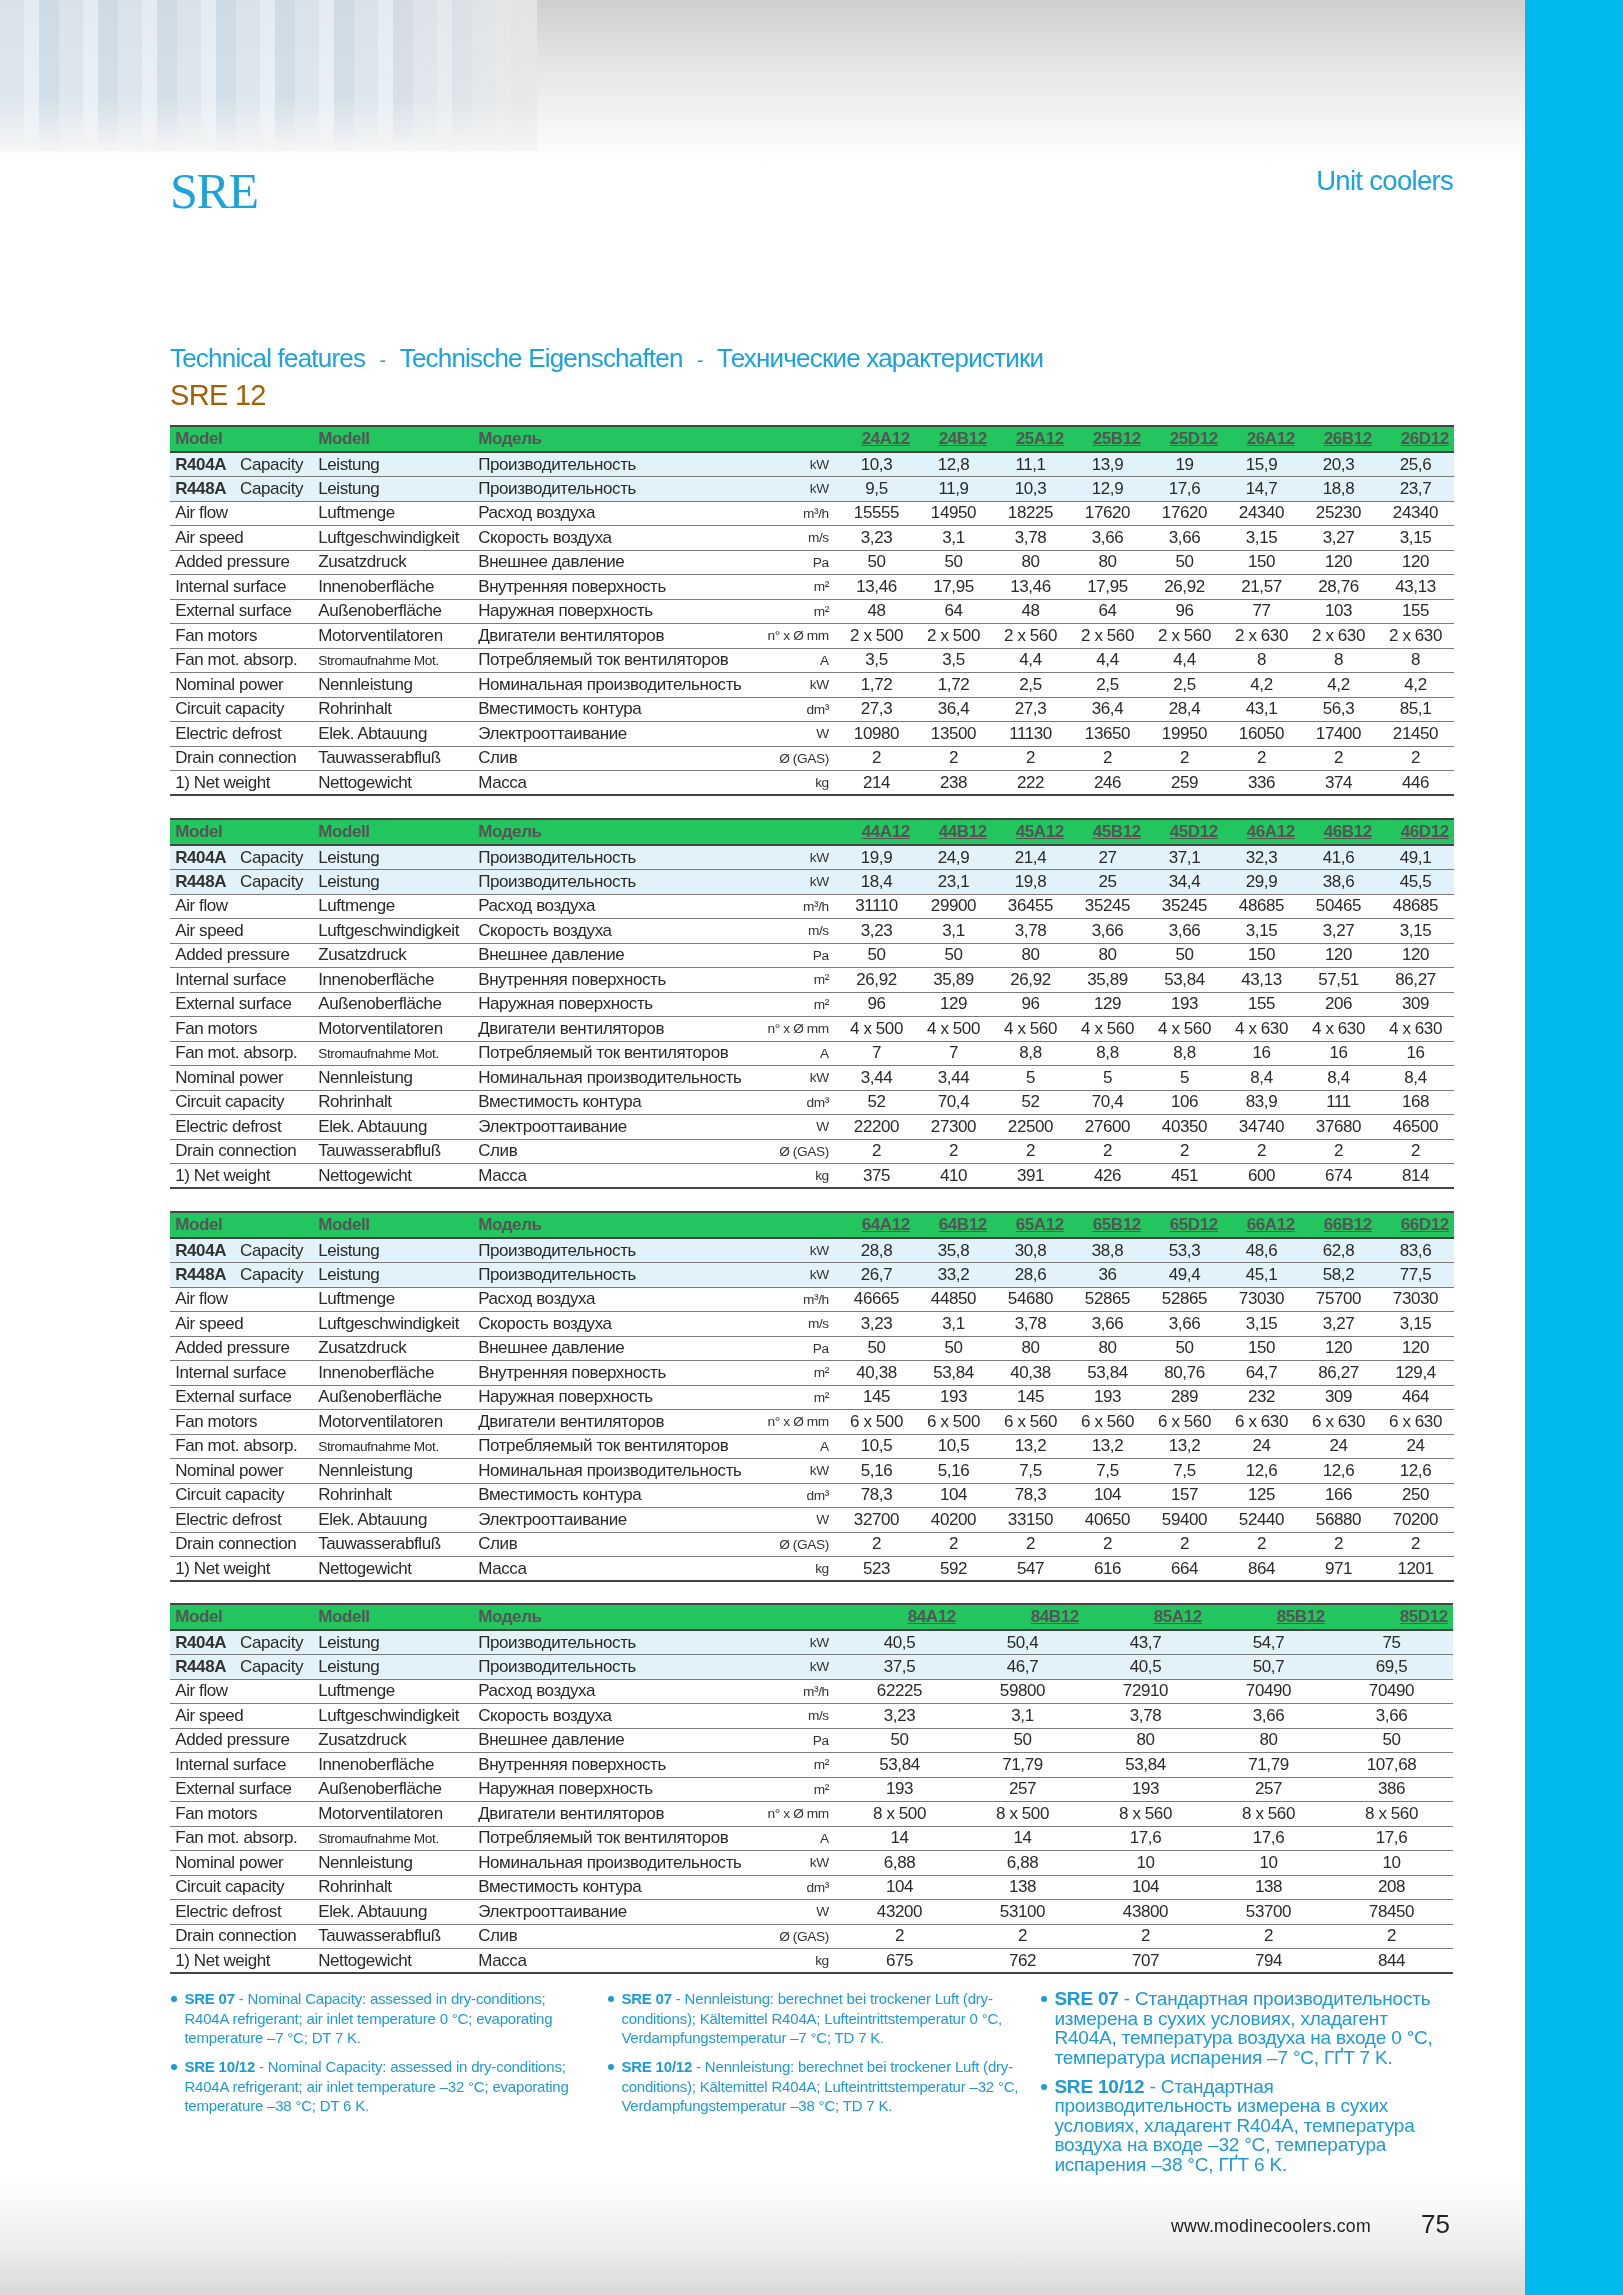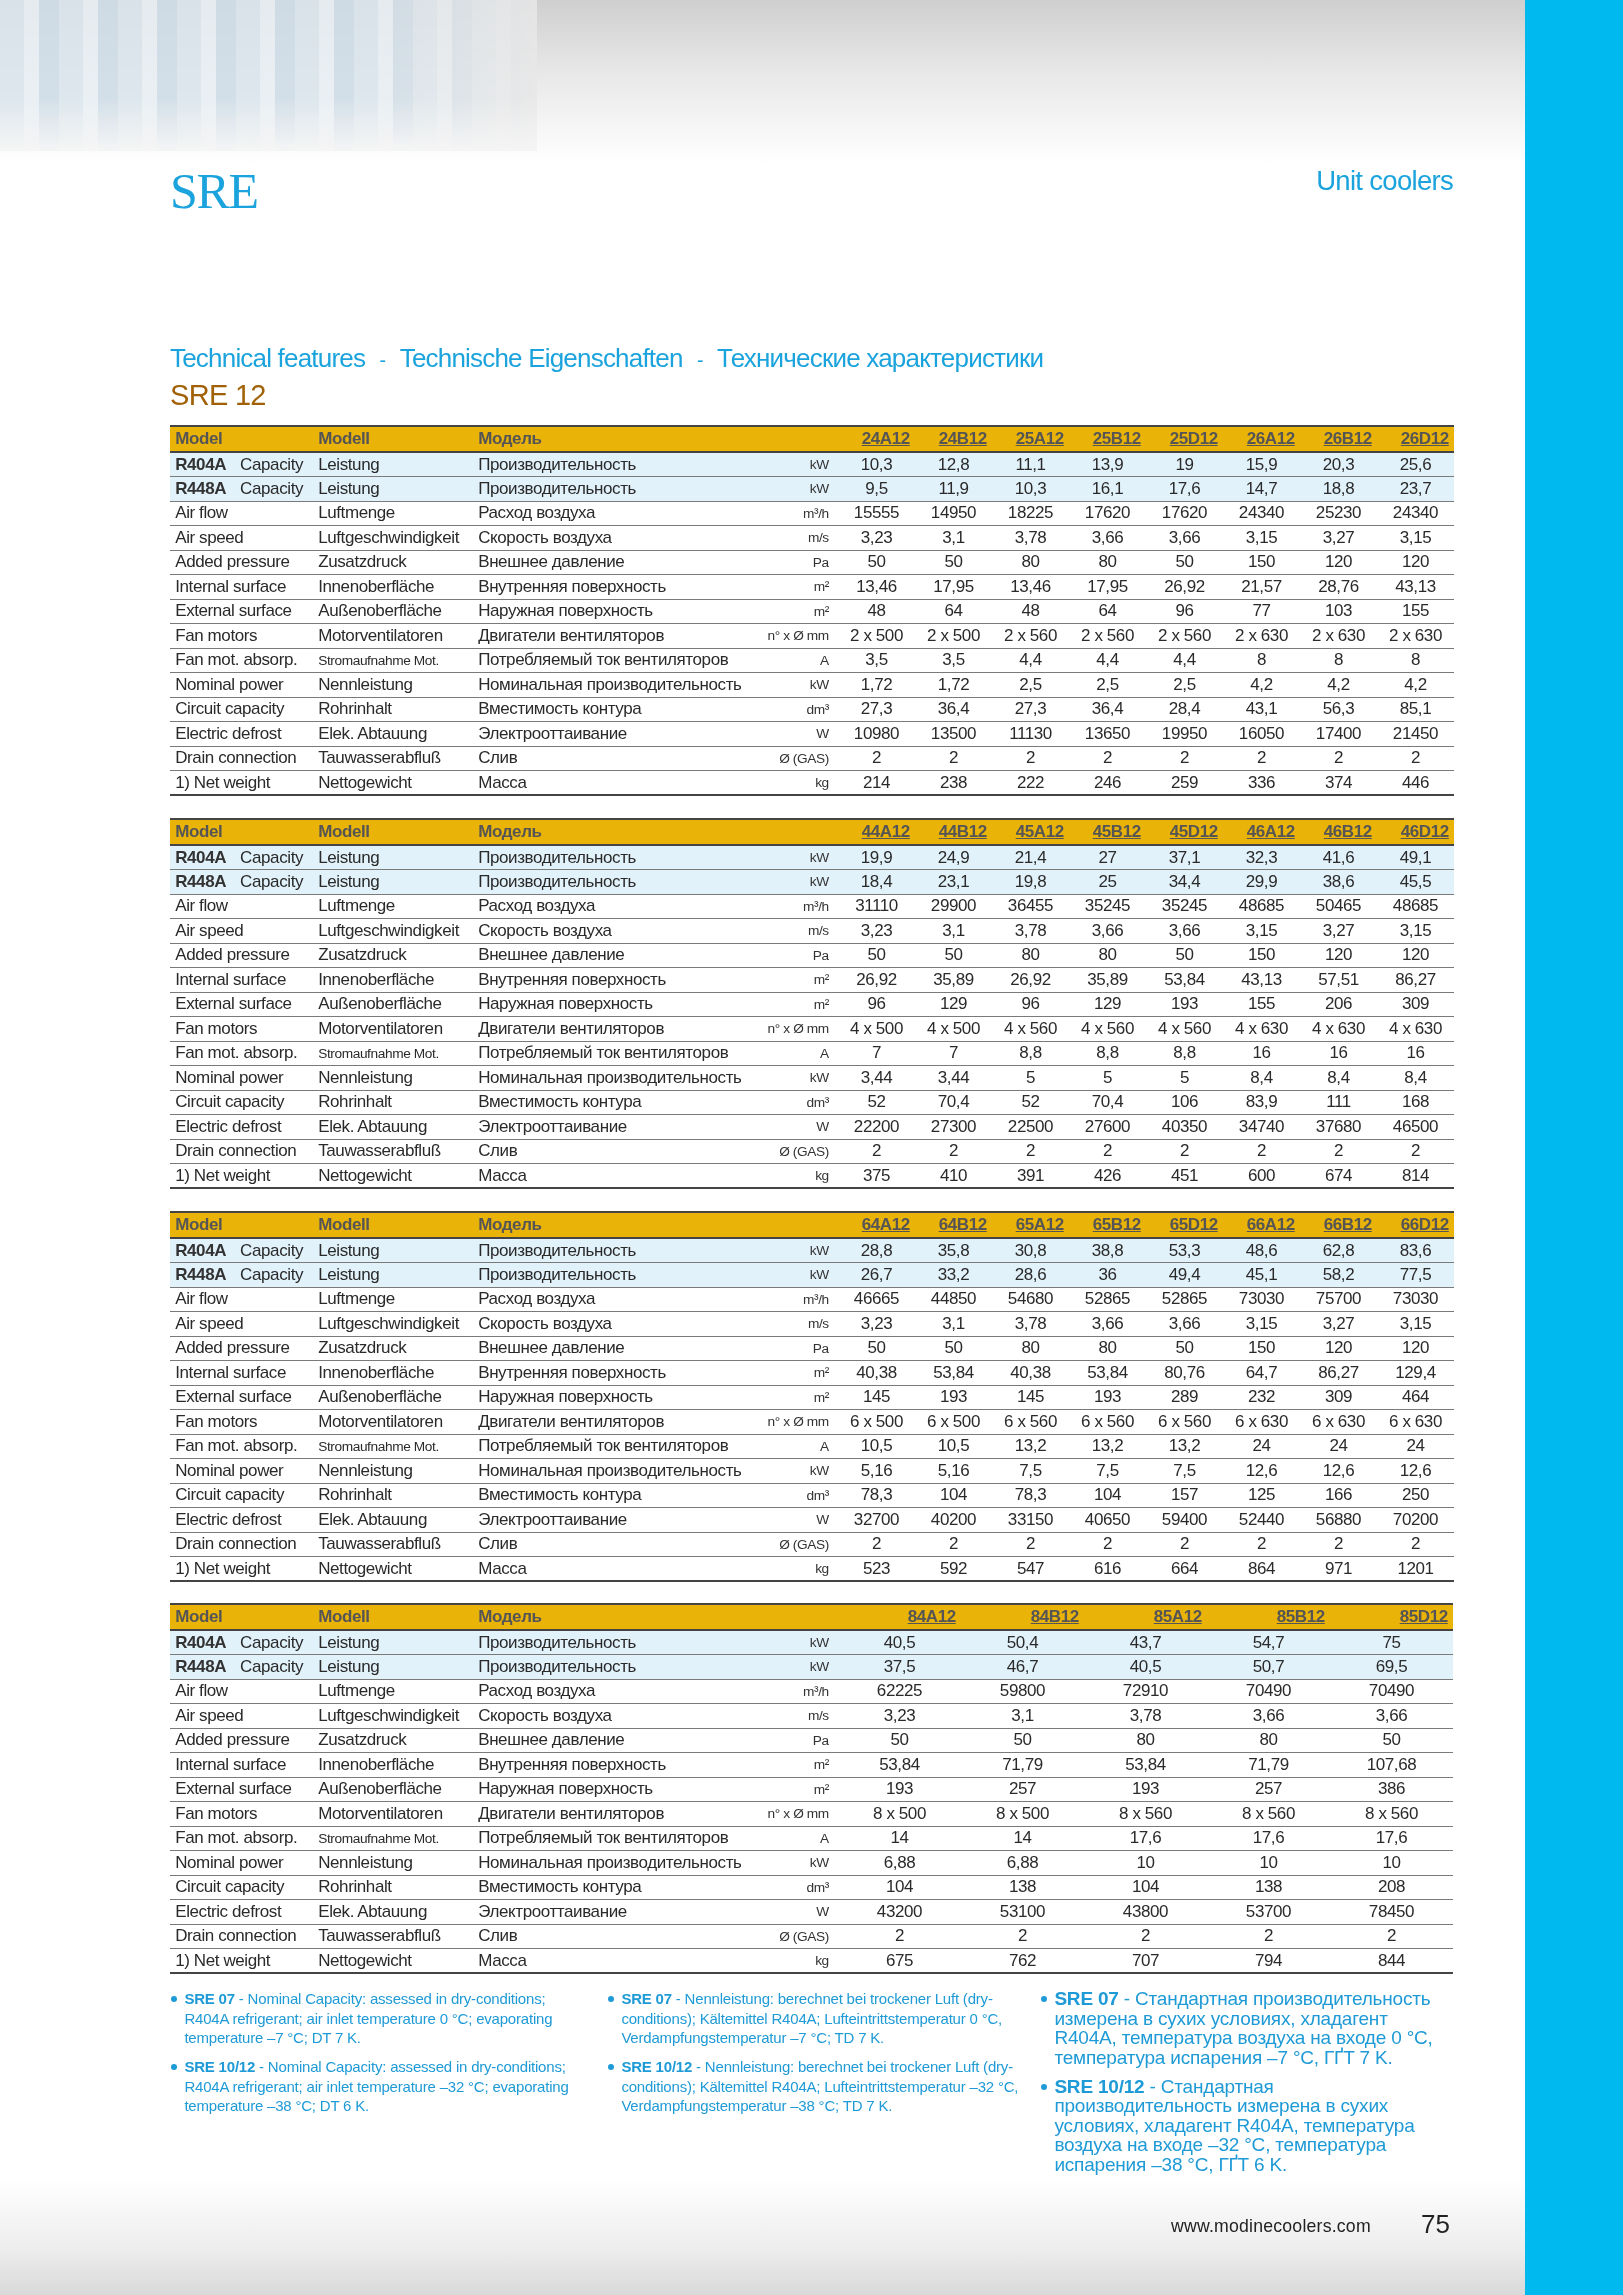--- a/index.html
+++ b/index.html
@@ -59,21 +59,21 @@
     border-collapse: collapse;
     font-size: 17px; letter-spacing: -0.4px;
     table-layout: fixed;
   }
   .spec-table td, .spec-table th {
     height: 24.5px; padding: 0 5.2px; white-space: nowrap; overflow: hidden;
     border-bottom: 1px solid #7a7a7a;
     font-weight: normal; color: #2a2a2a;
   }
   .spec-table thead th {
-    background: #eab308; color: #555; font-weight: bold;
+    background: #22c55e; color: #555; font-weight: bold;
     border-top: 2.6px solid #444; border-bottom: 2px solid #444;
     text-align: left; height: 26px;
   }
   .spec-table thead th.model-col {
     text-align: right; text-decoration: underline;
   }
   .spec-table tbody tr.cap td { background: #e2f2fb; }
   .spec-table tbody tr:last-child td { border-bottom: 2px solid #444; }
   .spec-table td.unit { text-align: right; font-size: 13.7px; padding-right: 9.2px; color: #333; }
   .spec-table td.val { text-align: center; }
@@ -160,21 +160,21 @@
           <td class="val">25,6</td>
         </tr>
         <tr class="cap">
           <td class="en"><b>R448A</b><span>Capacity</span></td>
           <td class="de">Leistung</td>
           <td>Производительность</td>
           <td class="unit">kW</td>
           <td class="val">9,5</td>
           <td class="val">11,9</td>
           <td class="val">10,3</td>
-          <td class="val">16,1</td>
+          <td class="val">12,9</td>
           <td class="val">17,6</td>
           <td class="val">14,7</td>
           <td class="val">18,8</td>
           <td class="val">23,7</td>
         </tr>
         <tr>
           <td class="en"><span>Air flow</span></td>
           <td class="de">Luftmenge</td>
           <td>Расход воздуха</td>
           <td class="unit">m³/h</td>

